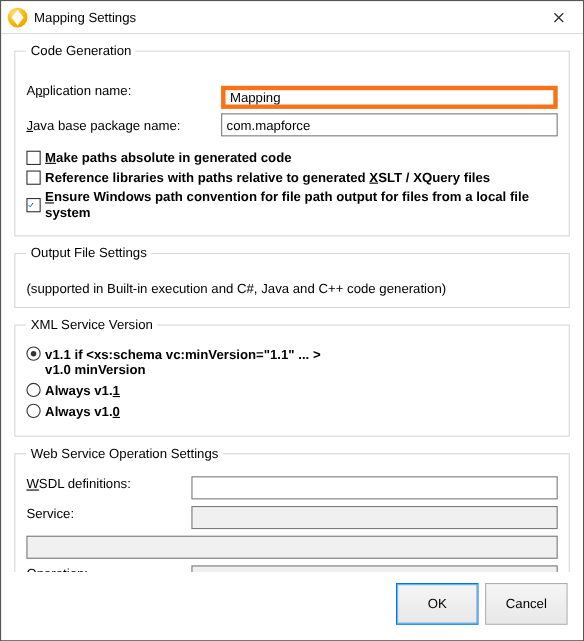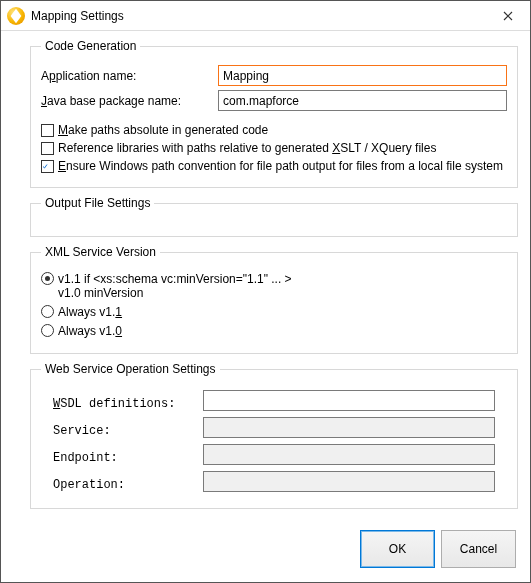--- a/index.html
+++ b/index.html
@@ -32,21 +32,21 @@
   }
   .title-text { flex: 1; font-size: 12px; }
   .close-btn {
     width: 44px; height: 30px;
     display: flex; align-items: center; justify-content: center;
     font-size: 12px; color: #333;
   }
   .close-btn svg { width: 10px; height: 10px; }
   .content {
     flex: 1;
-    padding: 8px 12px 4px 29px;
+    padding: 8px 12px 4px 12px;
     overflow: hidden;
   }
   fieldset {
     border: 1px solid #d8d8d8;
     margin: 0 0 8px 0;
     padding: 8px 10px 10px 10px;
     position: relative;
   }
   legend {
     padding: 0 4px;
@@ -65,27 +65,28 @@
   }
   .txt {
     flex: 1;
     height: 21px;
     border: 1px solid #7a7a7a;
     padding: 1px 4px;
     font: inherit;
     outline: none;
     background: #fff;
   }
-  .txt.highlight { border: 1px solid #f97316; }
+  .txt.highlight { border: 4px solid #f97316; margin-top: 13px; }
   .txt.readonly { background: #f0f0f0; color: #555; }
   .check-row {
     display: flex;
     align-items: center;
     margin: 4px 0;
     gap: 4px;
+    font-weight: bold;
   }
   .checkbox {
     width: 13px; height: 13px;
     border: 1px solid #333;
     background: #fff;
     display: inline-flex;
     align-items: center; justify-content: center;
     flex-shrink: 0;
   }
   .checkbox.checked::after {
@@ -120,23 +121,22 @@
     padding: 0 6px;
     position: relative;
   }
   .select .arrow {
     position: absolute; right: 6px; top: 50%; transform: translateY(-50%);
     font-size: 9px; color: #555;
   }
   .note { color: #000; margin-top: 6px; }
   .ws-row {
     display: flex;
-    align-items: flex-end;
-    margin: 6px 12px;
-    font-family: Liberation Mono, monospace;
+    align-items: flex-start;
+    margin: 6px 0;
   }
   .ws-lbl { width: 150px; flex-shrink: 0; }
   .radio-group .check-row { align-items: flex-start; margin:5px 0;}
   .radio-group .check-row span.rlabel { line-height: 14px; }
   .u { text-decoration: underline; }
   .footer {
     display: flex;
     justify-content: flex-end;
     gap: 6px;
     padding: 10px 14px 14px 0;
@@ -211,20 +211,21 @@
           </svg>
       </span>
       <span><span class="u">E</span><span>nsure Windows path convention for file path output for files from a local file system</span></span>
     </div>
   </fieldset>
 
   <fieldset>
     <legend>Output File Settings</legend>
     <div class="row">
     </div>
+    <div class="note">(supported in Built-in execution and C#, Java and C++ code generation)</div>
   </fieldset>
 
   <fieldset class="radio-group">
     <legend>XML Service Version</legend>
 
     <div class="check-row">
       <span class="radio selected"></span>
       <span class="rlabel">
         <span>v1.1 if &lt;xs:schema vc:minVersion="1.1" ... &gt;</span><br>
         <span>v1.0 minVersion</span>
@@ -249,21 +250,20 @@
       <span class="ws-lbl">
         <span class="u">W</span><span>SDL definitions:</span>
       </span>
       <input class="txt" value="" style="">
     </div>
     <div class="ws-row">
       <span class="ws-lbl">Service:</span>
       <input class="txt readonly" readonly="" value="" style="">
     </div>
     <div class="ws-row">
-      <span class="ws-lbl">Endpoint:</span>
       <input class="txt readonly" readonly="" value="" style="">
     </div>
     <div class="ws-row">
       <span class="ws-lbl">Operation:</span>
       <input class="txt readonly" readonly="" value="" style="">
     </div>
   </fieldset>
 
 </div>
 

